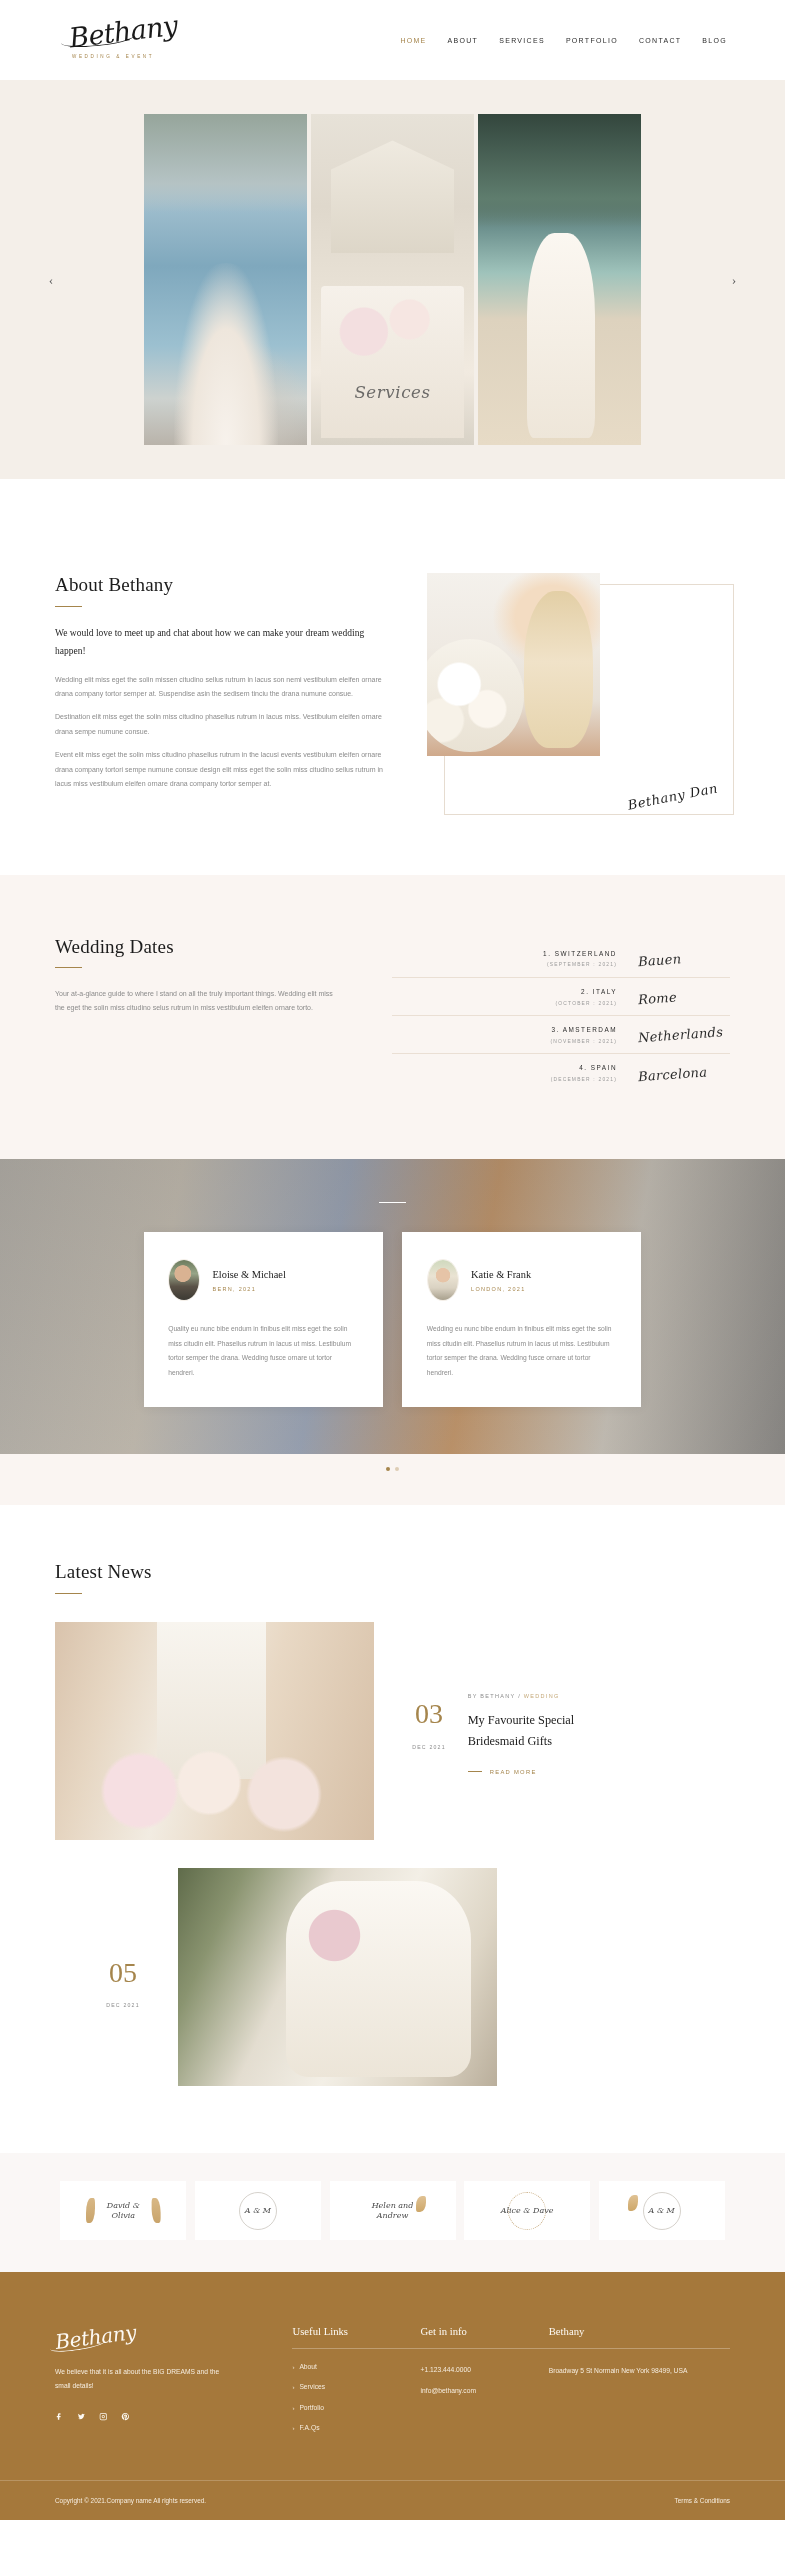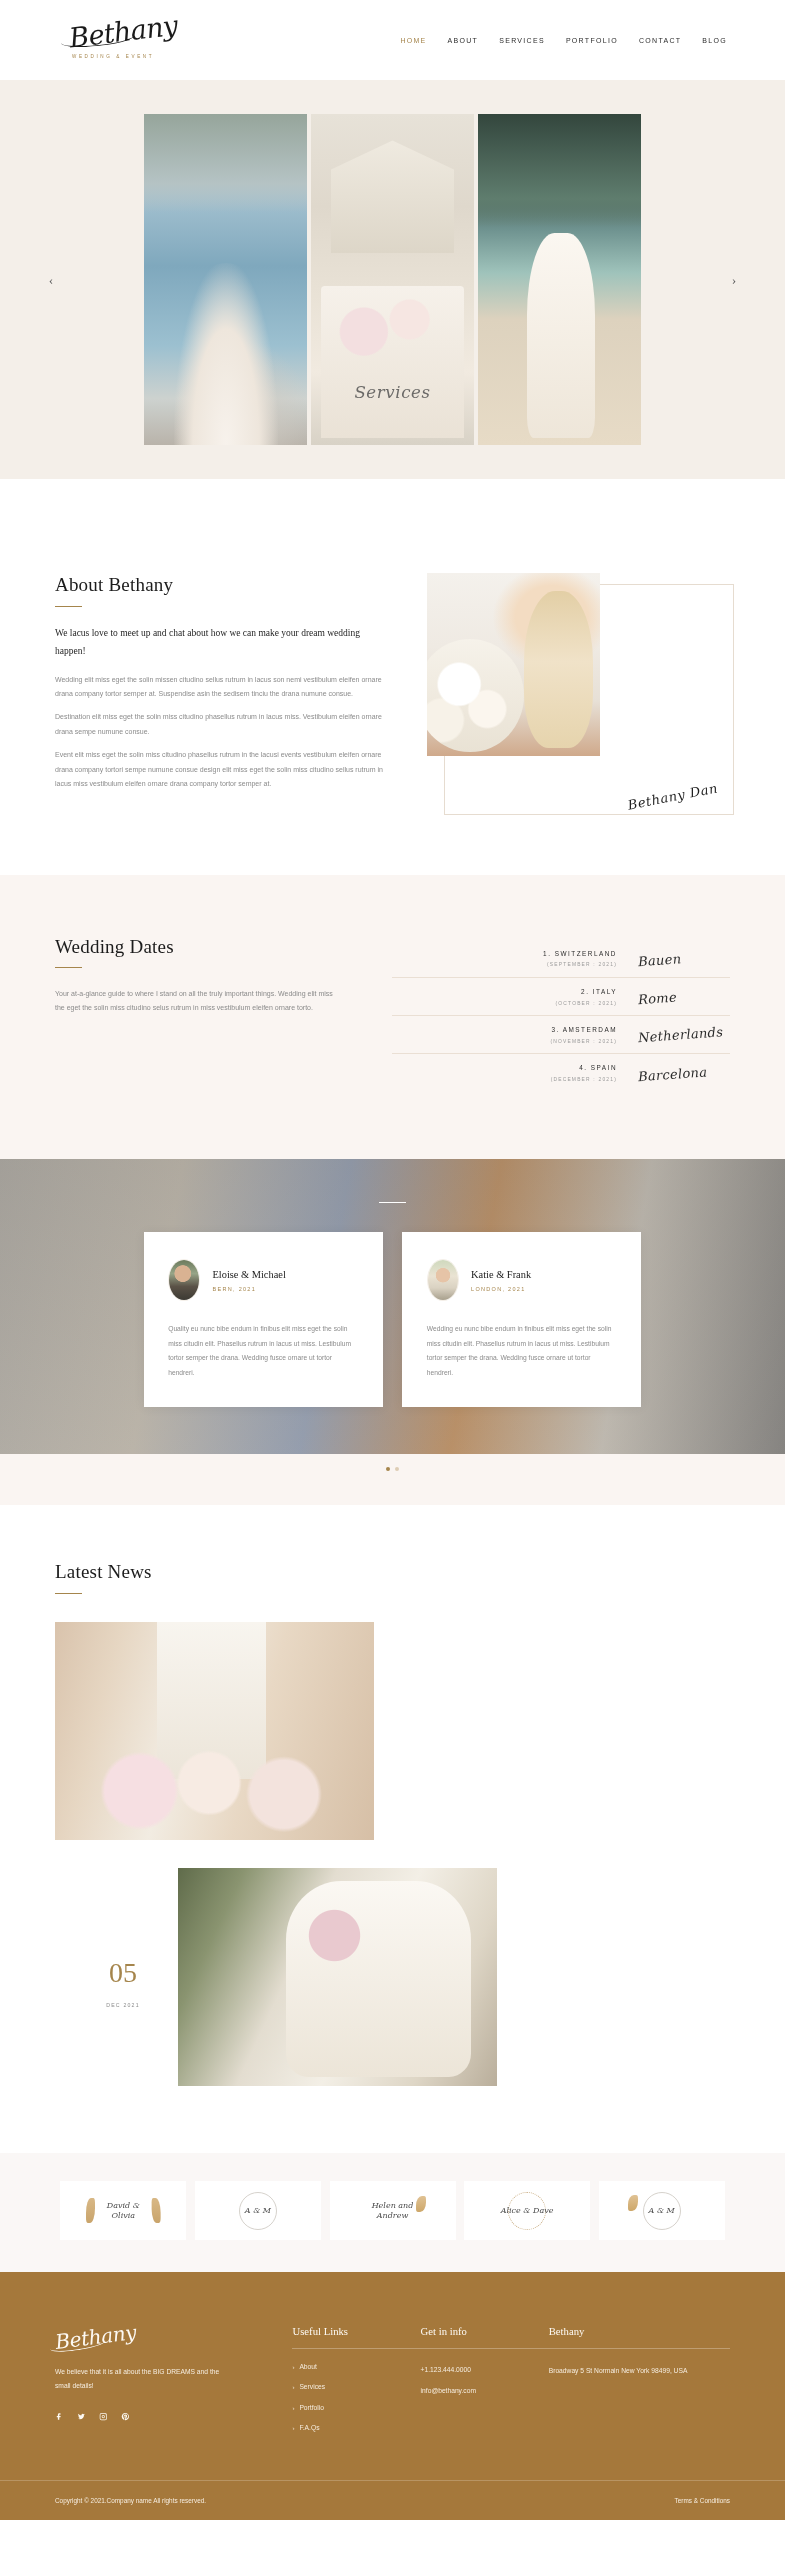--- a/index.html
+++ b/index.html
@@ -415,21 +415,21 @@
       </div>
   </div>
   <div class="hero-caption">Services</div>
   <div class="hero-arrow next">›</div>
 </section>
 
 <section class="about">
   <div class="about-left">
     <h2 class="sec-title">About Bethany</h2>
     <div class="rule"></div>
-    <p class="lead">We lacus love to meet up and chat about how we can make your dream wedding happen!</p>
+    <p class="lead">We would love to meet up and chat about how we can make your dream wedding happen!</p>
     <p class="para">Wedding elit miss eget the solin missen citudino sellus rutrum in lacus son nemi vestibulum eleifen ornare drana company tortor semper at. Suspendise asin the sedisem tinciu the drana numune consue.</p>
     <p class="para">Destination elit miss eget the solin miss citudino phasellus rutrum in lacus miss. Vestibulum eleifen ornare drana sempe numune consue.</p>
     <p class="para">Event elit miss eget the solin miss citudino phasellus rutrum in the lacusi events vestibulum eleifen ornare drana company tortori sempe numune consue design elit miss eget the solin miss citudino sellus rutrum in lacus miss vestibulum eleifen ornare drana company tortor semper at.</p>
   </div>
   <div class="about-right">
     <div class="about-frame"></div>
     <div class="about-photo">
         <div class="ph ph-bride"></div>
       </div>
     <div class="about-sign">Bethany Dan</div>
@@ -512,20 +512,37 @@
 <div class="love-spacer"></div>
 
 <section class="news">
   <h2 class="sec-title">Latest News</h2>
   <div class="rule"></div>
 
   <article class="news-post first">
     <div class="news-photo">
         <div class="ph ph-bm"></div>
       </div>
+    <div class="news-body">
+      <div class="news-day">
+        <div class="day-num">03</div>
+        <div class="day-mon">DEC 2021</div>
+      </div>
+      <div class="news-text">
+        <div class="news-meta">
+          <span>BY BETHANY /</span>
+          <span class="cat">WEDDING</span>
+        </div>
+        <h3 class="news-title">My Favourite Special Bridesmaid Gifts</h3>
+        <a class="readmore" href="#">
+          <span class="dash"></span>
+          <span>READ MORE</span>
+        </a>
+      </div>
+    </div>
   </article>
 
   <article class="news-post second">
     <div class="news-body left">
       <div class="news-day">
         <div class="day-num">05</div>
         <div class="day-mon">DEC 2021</div>
       </div>
     </div>
     <div class="news-photo">

